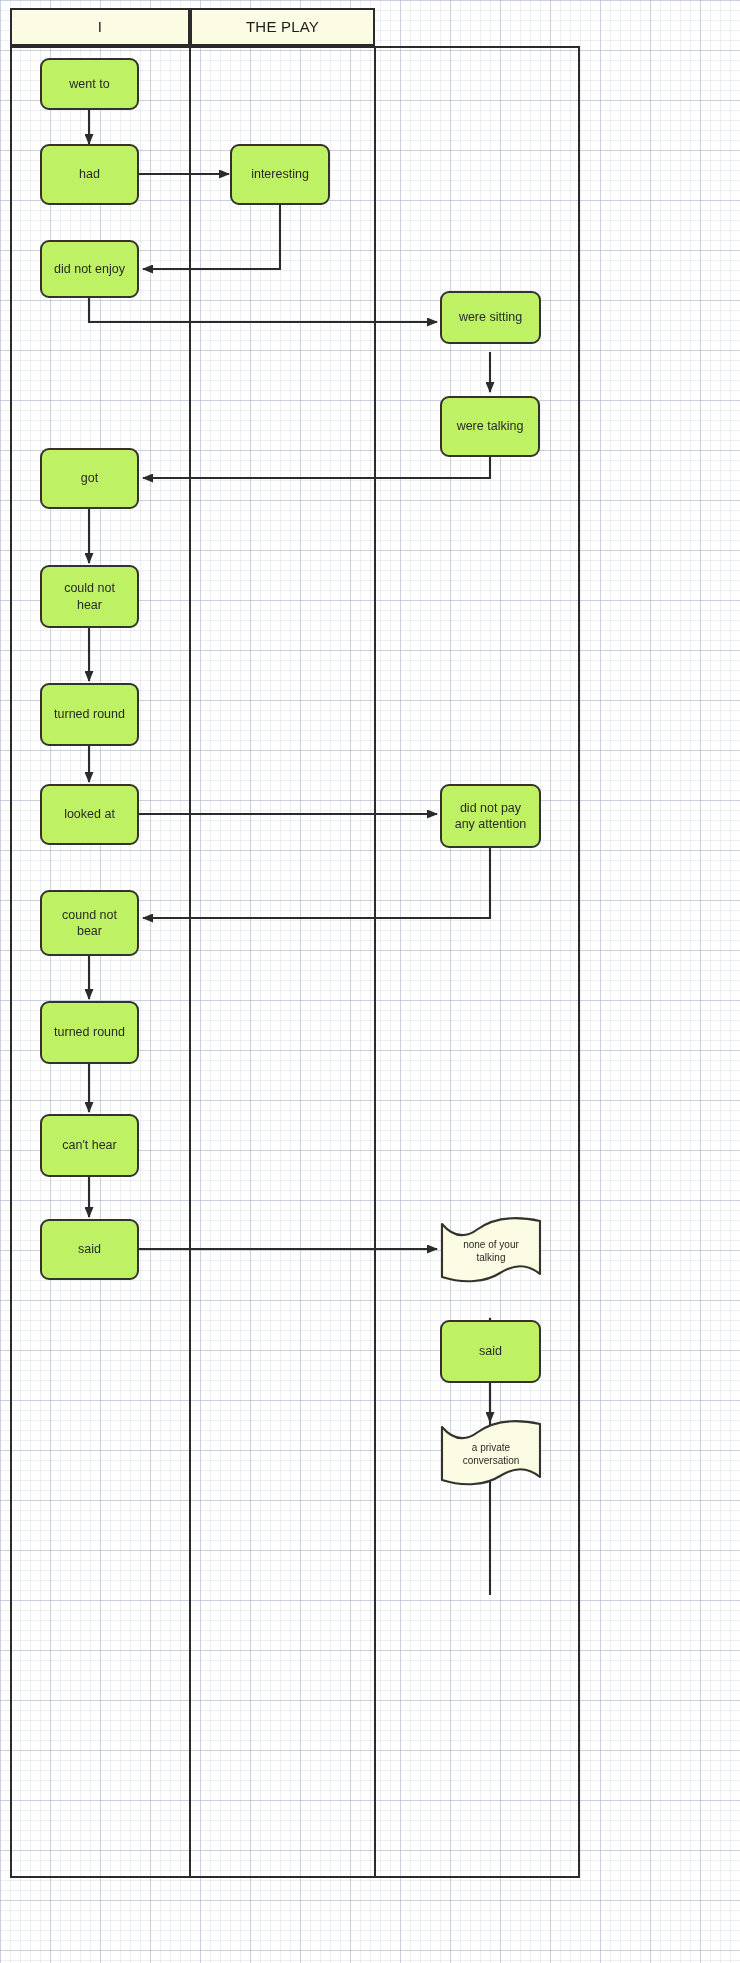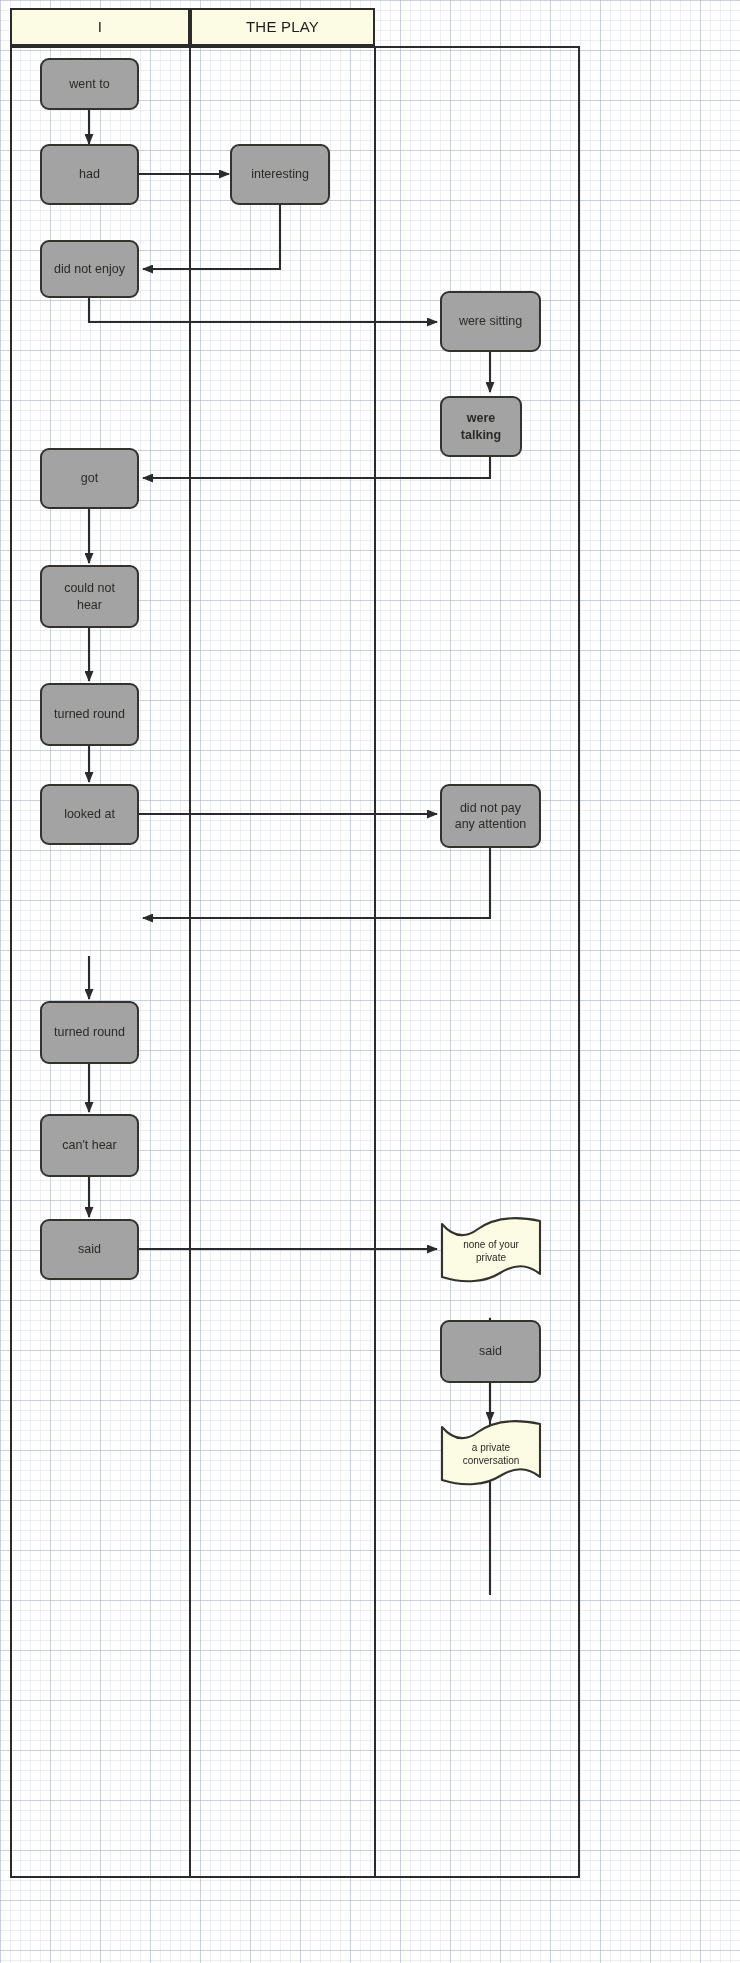--- a/index.html
+++ b/index.html
@@ -22,21 +22,21 @@
   .lane-head{
     position:absolute;box-sizing:border-box;
     border:2px solid #2b2b2b;background:#fcfbe3;
     display:flex;align-items:center;justify-content:center;text-align:center;
     font-size:15px;color:#1d1d1d;line-height:1.25;letter-spacing:.2px;
   }
   .lane-div{position:absolute;width:2px;background:#2b2b2b;}
 
   .node{
     position:absolute;box-sizing:border-box;
-    background:#a3a3a3;border:2px solid #33322c;border-radius:9px;
+    background:#bef264;border:2px solid #33322c;border-radius:9px;
     display:flex;align-items:center;justify-content:center;text-align:center;
     font-size:12.5px;color:#2a2a26;line-height:1.3;padding:2px 4px;
   }
   .wavy{position:absolute;}
   .wavy .wlabel{
     position:absolute;left:0;top:0;width:100%;height:100%;
     display:flex;align-items:center;justify-content:center;text-align:center;
     font-size:10px;color:#2a2a26;line-height:1.3;
   }
 </style>
@@ -111,25 +111,25 @@
   </div>
 
   <div class="node" style="left:230px;top:144px;width:100px;height:61px;">
     <span>interesting</span>
   </div>
 
   <div class="node" style="left:40px;top:240px;width:99px;height:58px;">
     <span>did not enjoy</span>
   </div>
 
-  <div class="node" style="left:440px;top:291px;width:101px;height:61px;">
+  <div class="node" style="left:440px;top:291px;width:101px;height:53px;">
     <span>were sitting</span>
   </div>
 
-  <div class="node" style="left:440px;top:396px;width:82px;height:61px;font-weight:bold;">
+  <div class="node" style="left:440px;top:396px;width:100px;height:61px;">
     <span>were talking</span>
   </div>
 
   <div class="node" style="left:40px;top:565px;width:99px;height:63px;">
     <span style="display:block;">
       <span style="display:block;">could not</span>
       <span style="display:block;">hear</span>
     </span>
   </div>
 
@@ -145,41 +145,47 @@
     <span>looked at</span>
   </div>
 
   <div class="node" style="left:440px;top:784px;width:101px;height:64px;">
     <span style="display:block;">
       <span style="display:block;">did not pay</span>
       <span style="display:block;">any attention</span>
     </span>
   </div>
 
+  <div class="node" style="left:40px;top:890px;width:99px;height:66px;">
+    <span style="display:block;">
+      <span style="display:block;">cound not</span>
+      <span style="display:block;">bear</span>
+    </span>
+  </div>
 
   <div class="node" style="left:40px;top:1001px;width:99px;height:63px;">
     <span>turned round</span>
   </div>
 
   <div class="node" style="left:40px;top:1114px;width:99px;height:63px;">
     <span>can't hear</span>
   </div>
 
   <div class="node" style="left:40px;top:1219px;width:99px;height:61px;">
     <span>said</span>
   </div>
 
   <div class="wavy" style="left:440px;top:1216px;width:102px;height:69px;">
     <svg width="102" height="69" viewBox="0 0 102 69">
       <path d="M2,8 C14,22 26,22 38,13 C52,3 72,-1 100,5 L100,58 C88,48 74,48 60,57 C46,66 24,68 2,61 Z" fill="#fcfbe3" stroke="#33322c" stroke-width="2.1" stroke-linejoin="round"></path>
     </svg>
     <span class="wlabel">
       <span style="display:block;">
         <span style="display:block;">none of your</span>
-        <span style="display:block;">private</span>
+        <span style="display:block;">talking</span>
       </span>
     </span>
   </div>
 
   <div class="node" style="left:440px;top:1320px;width:101px;height:63px;">
     <span>said</span>
   </div>
 
   <div class="wavy" style="left:440px;top:1419px;width:102px;height:69px;">
     <svg width="102" height="69" viewBox="0 0 102 69">

